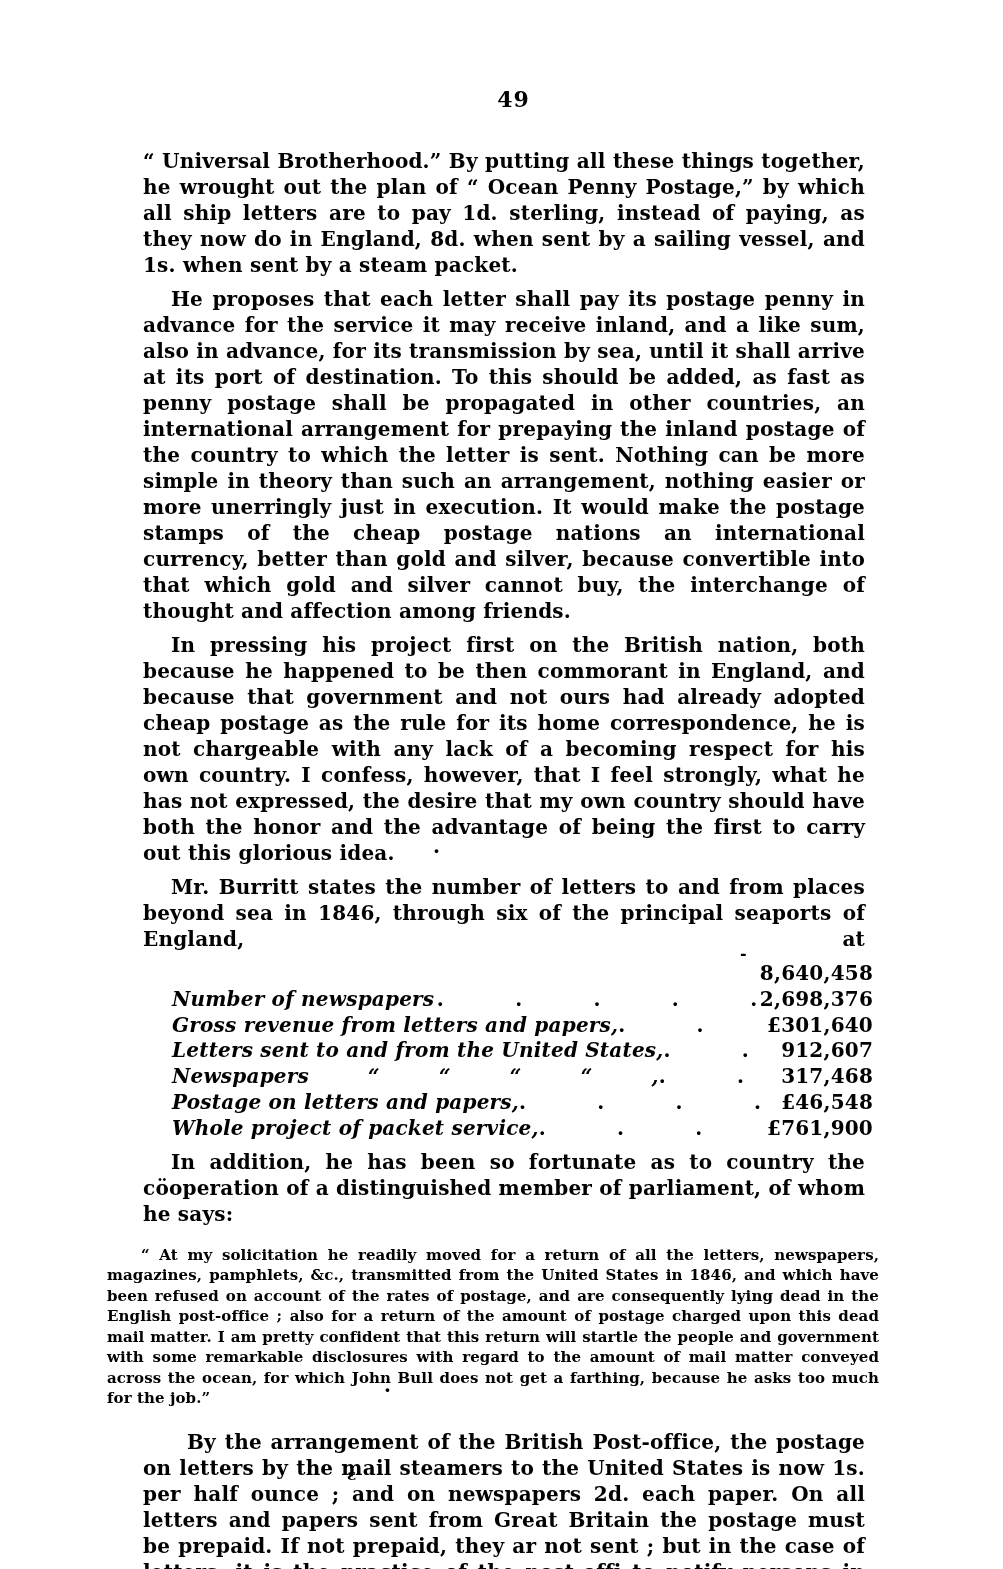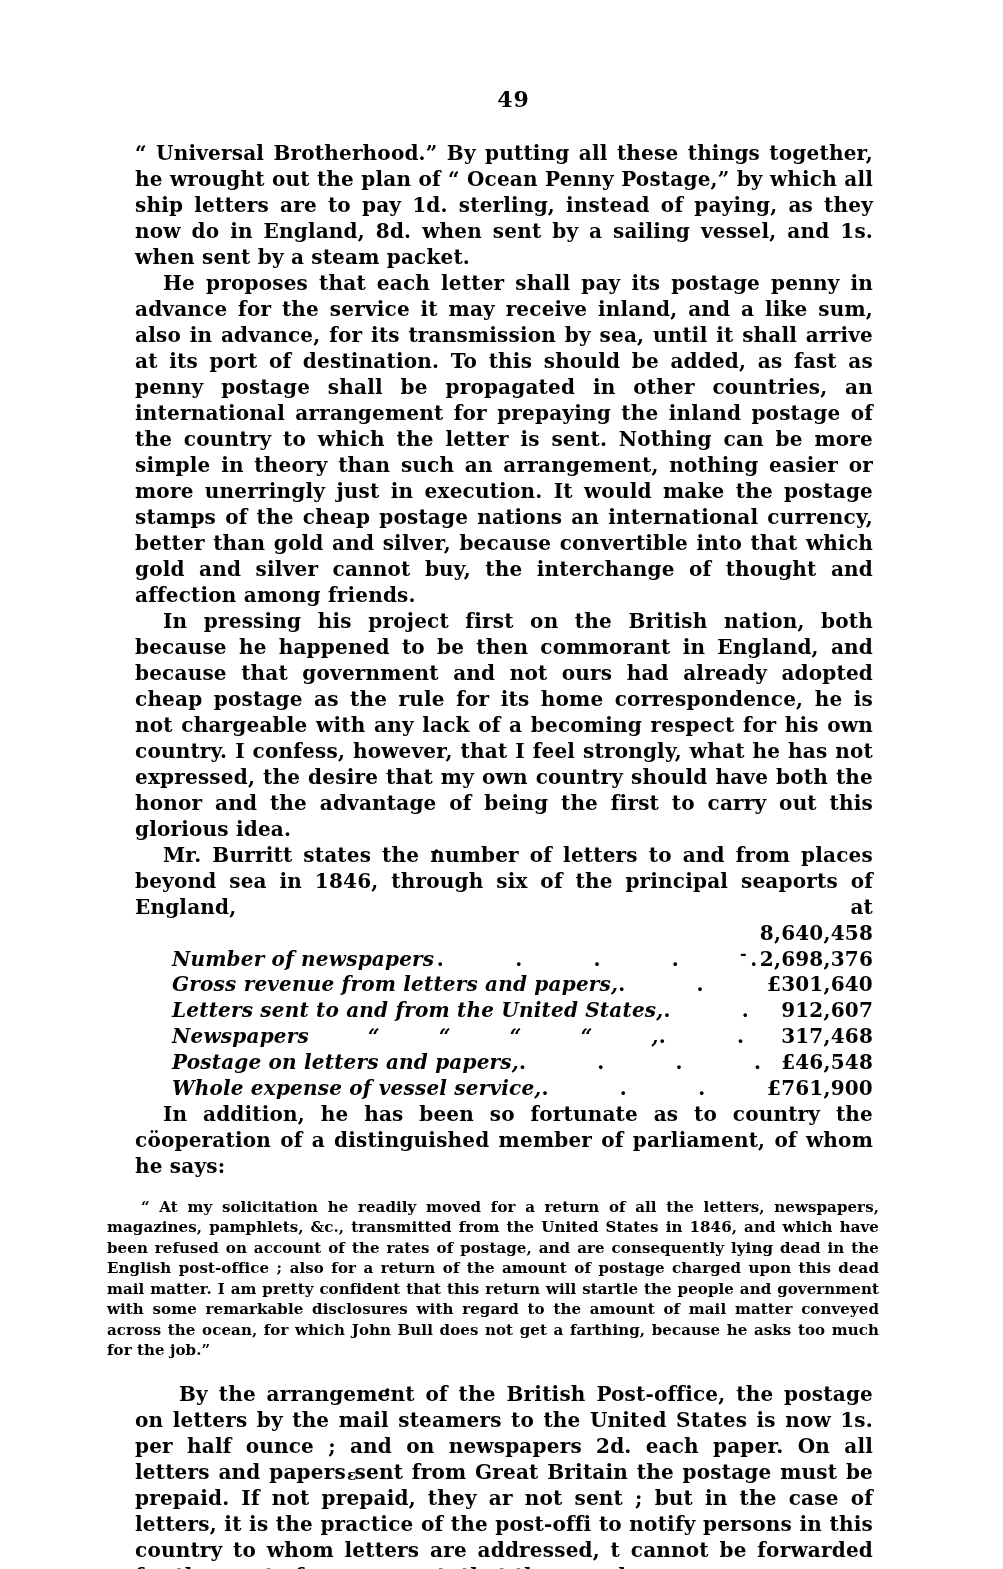--- a/index.html
+++ b/index.html
@@ -34,31 +34,31 @@
   .text-block {
     position: absolute;
     top: 140px;
     left: 135px;
     width: 738px;
     font-size: 20px;
     line-height: 26px;
     text-align: justify;
     letter-spacing: 0.2px;
   }
-  p { margin: 0; }
+  p { margin: 8px; }
   .indent { text-indent: 28px; }
   .indent-wide { text-indent: 44px; }
   .justify-last { text-align-last: justify; }
 
   .stat-table {
     padding-left: 37px;
   }
   .trow {
     display: flex;
-    align-items: flex-end;
+    align-items: center;
     line-height: 26px;
     height: 25.8px;
   }
   .tlabel { white-space: pre; font-style: italic; }
   .dittos { word-spacing: 2.6em; }
   .dots {
     flex: 1;
     text-align: center;
     word-spacing: 64px;
     overflow: hidden;
@@ -130,21 +130,21 @@
         <span class="tlabel dittos">Newspapers “ “ “ “ ,</span>
         <span class="dots">. . .</span>
         <span class="tvalue">317,468</span>
       </div>
       <div class="trow">
         <span class="tlabel">Postage on letters and papers,</span>
         <span class="dots">. . . . .</span>
         <span class="tvalue">£46,548</span>
       </div>
       <div class="trow">
-        <span class="tlabel">Whole expense of vessel service,</span>
+        <span class="tlabel">Whole project of packet service,</span>
         <span class="dots">. . . .</span>
         <span class="tvalue">£761,900</span>
       </div>
     </div>
 
     <p class="indent">In addition, he has been so fortunate as to country the cöoperation of a distinguished member of parliament, of whom he says:</p>
 
     <p class="quote">“ At my solicitation he readily moved for a return of all the letters, newspapers, magazines, pamphlets, &amp;c., transmitted from the United States in 1846, and which have been refused on account of the rates of postage, and are consequently lying dead in the English post-office ; also for a return of the amount of postage charged upon this dead mail matter.  I am pretty confident that this return will startle the people and government with some remarkable disclosures with regard to the amount of mail matter conveyed across the ocean, for which John Bull does not get a farthing, because he asks too much for the job.”</p>
 
     <p class="indent-wide">By the arrangement of the British Post-office, the postage on letters by the mail steamers to the United States is now 1s. per half ounce ; and on newspapers 2d. each paper.  On all letters and papers sent from Great Britain the postage must be prepaid.  If not prepaid, they ar not sent ; but in the case of letters, it is the practice of the post-offi to notify persons in this country to whom letters are addressed, t cannot be forwarded for the want of prepayment, that they can ha</p>

